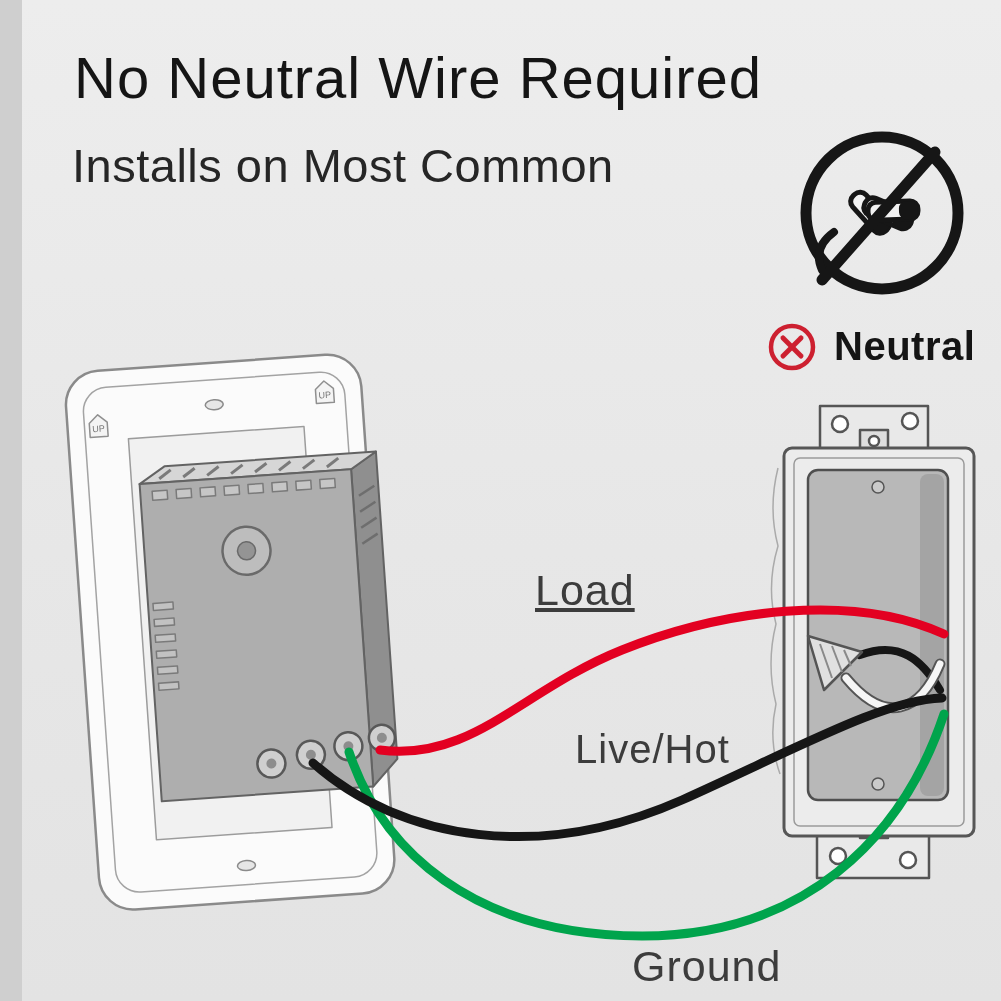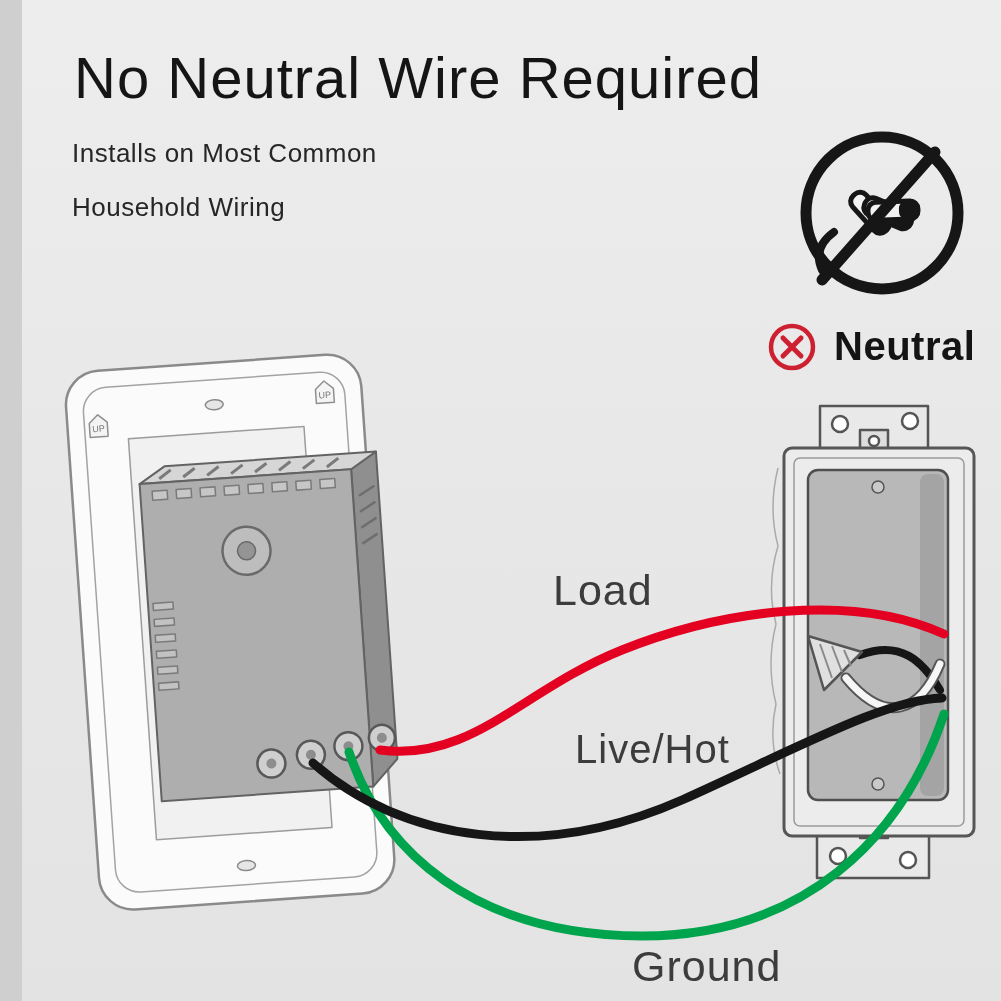--- a/index.html
+++ b/index.html
@@ -12,41 +12,40 @@
     color:#161616;
     margin-left:22px;
   }
   .abs{position:absolute;}
   .page-title{
     left:52px;top:44px;
     font-size:58px;font-weight:500;letter-spacing:1px;color:#151515;
     white-space:nowrap;
   }
   .subtitle{
-    left:50px;font-size:26px;font-weight:400;color:#262626;letter-spacing:.5px;
+    left:50px;font-size:47px;font-weight:400;color:#262626;letter-spacing:.5px;
     white-space:nowrap;
   }
   .subtitle.l1{top:138px;}
   .subtitle.l2{top:192px;}
   .wire-label{
     font-size:43px;color:#3c3c3c;letter-spacing:1px;white-space:nowrap;
   }
   .neutral-label{
     left:812px;top:324px;font-size:40px;color:#141414;letter-spacing:.5px;white-space:nowrap;font-weight:bold;
   }
   svg{position:absolute;left:0;top:0;}
 </style>
 </head>
 <body>
 
 <div class="canvas">
 
   <div class="abs page-title">No Neutral Wire Required</div>
   <div class="abs subtitle l1">Installs on Most Common</div>
-  <div class="abs subtitle l2">Household Wiring</div>
 
   <svg width="1001" height="1001" viewBox="0 0 1001 1001">
 
     <g transform="rotate(-4 210 630)" stroke-linejoin="round">
       <rect x="60" y="362" width="296" height="540" rx="34" fill="#fbfbfb" stroke="#8a8a8a" stroke-width="2.5"></rect>
       <rect x="77" y="379" width="262" height="506" rx="24" fill="none" stroke="#a3a3a3" stroke-width="1.5"></rect>
       <rect x="120" y="432" width="176" height="402" fill="#f1f1f1" stroke="#9c9c9c" stroke-width="1.5"></rect>
       <ellipse cx="208" cy="404" rx="9" ry="5" fill="#e6e6e6" stroke="#8a8a8a" stroke-width="1.5"></ellipse>
       <ellipse cx="208" cy="866" rx="9" ry="5" fill="#e6e6e6" stroke="#8a8a8a" stroke-width="1.5"></ellipse>
 
@@ -181,17 +180,17 @@
     </g>
 
     <g>
       <circle cx="770" cy="347" r="21" fill="none" stroke-width="4.5" stroke="#cd2030"></circle>
       <line x1="761" y1="338" x2="779" y2="356" stroke-width="5" stroke-linecap="round" stroke="#cd2030"></line>
       <line x1="779" y1="338" x2="761" y2="356" stroke-width="5" stroke-linecap="round" stroke="#cd2030"></line>
     </g>
   </svg>
 
   <div class="abs neutral-label">Neutral</div>
-  <div class="abs wire-label" style="left:531px;top:566px;">Load</div>
+  <div class="abs wire-label" style="left:513px;top:566px;text-decoration:underline;">Load</div>
   <div class="abs wire-label" style="left:553px;top:727px;font-size:40px;text-align:center;">Live/Hot</div>
   <div class="abs wire-label" style="left:610px;top:942px;">Ground</div>
 
 </div>
 
 </body></html>

